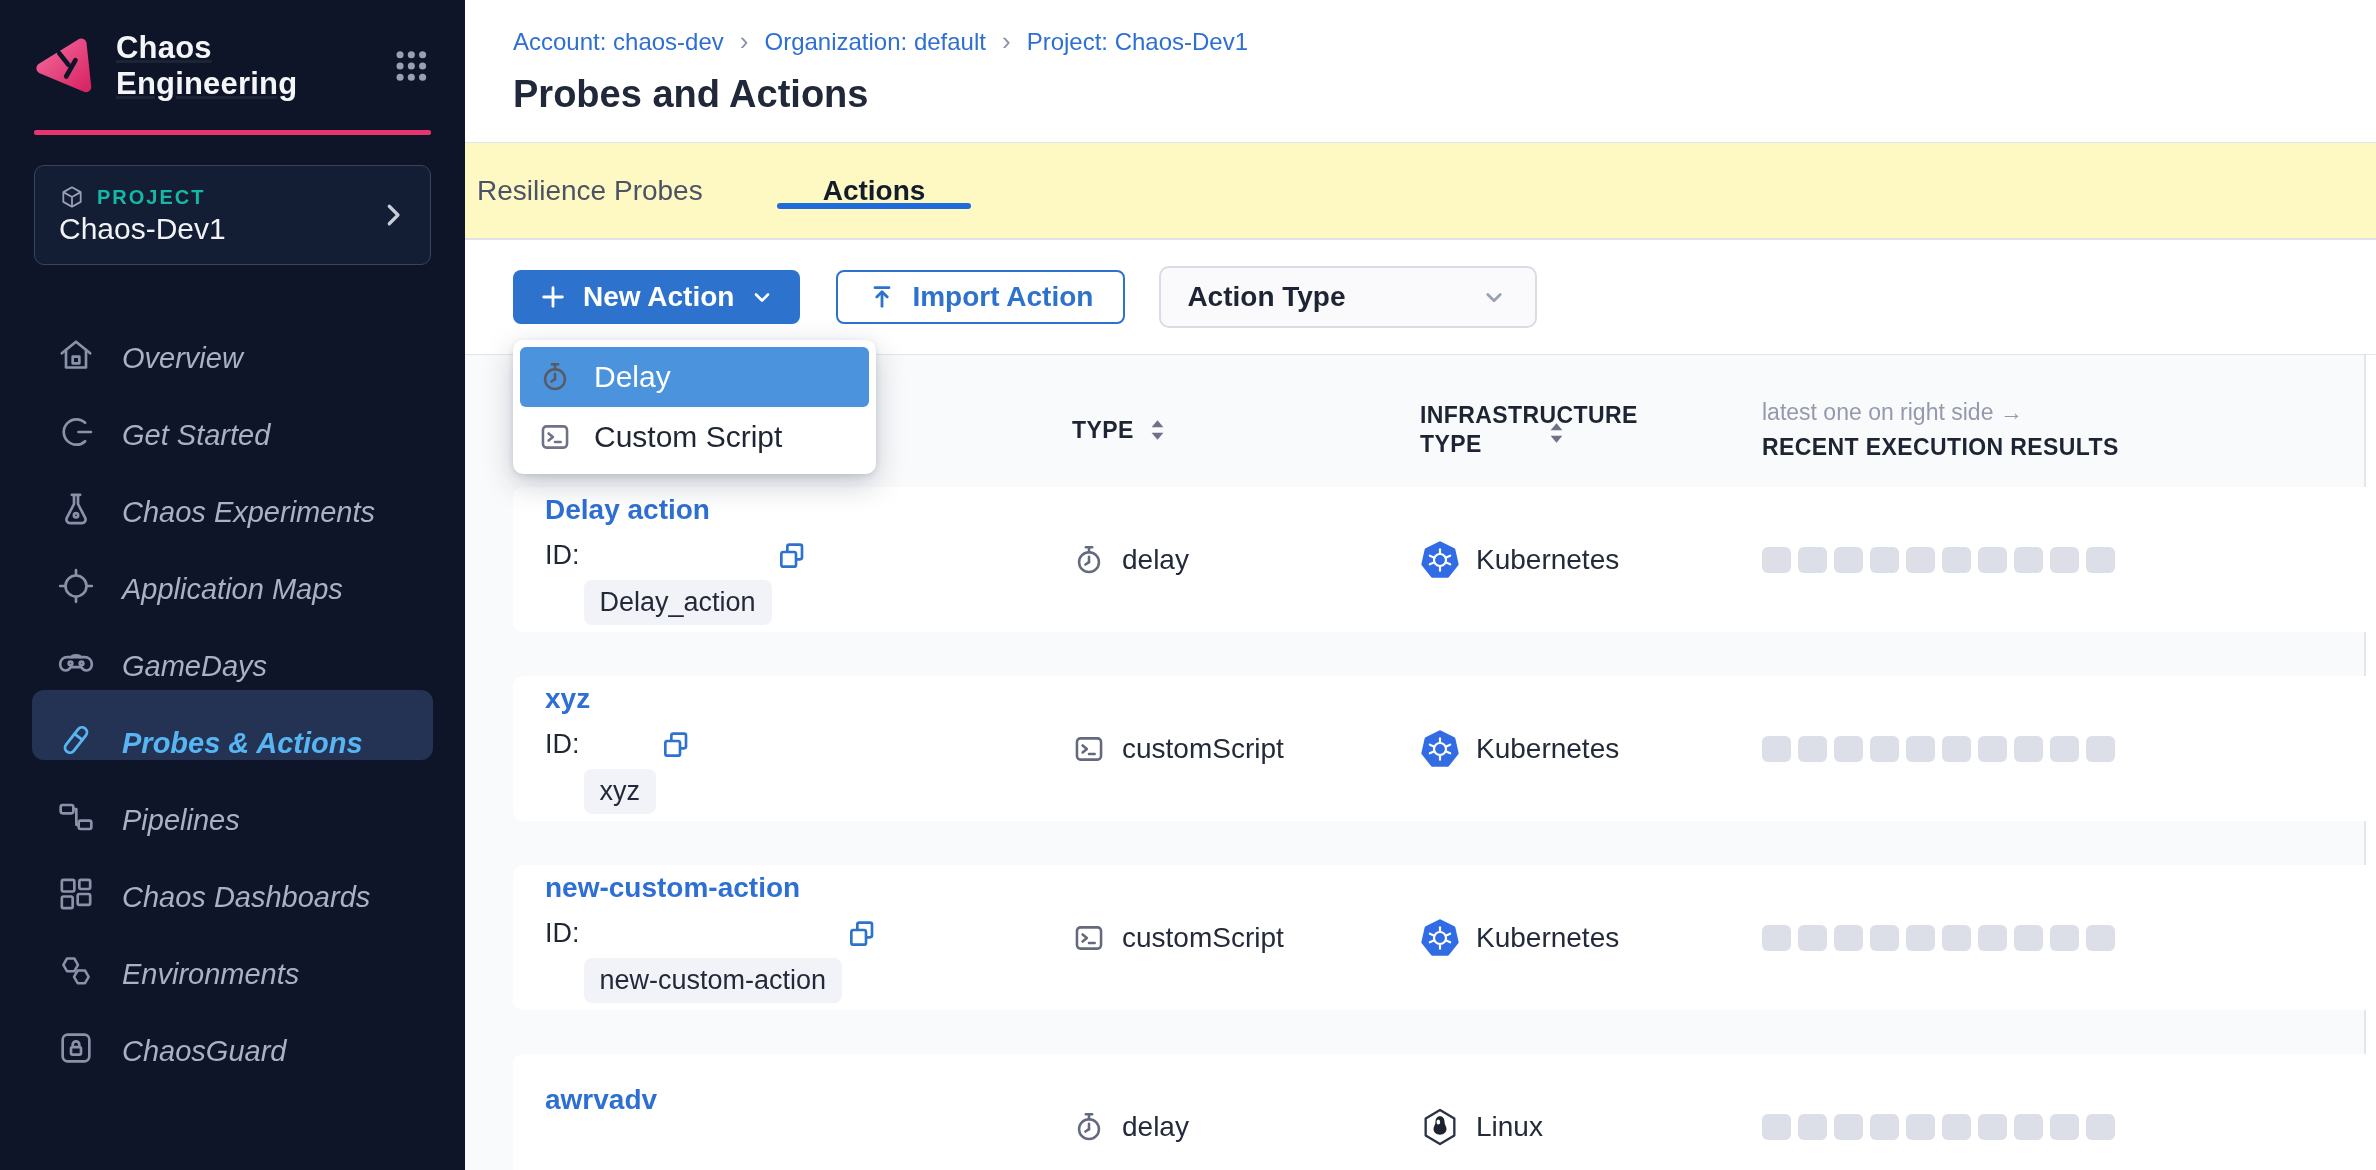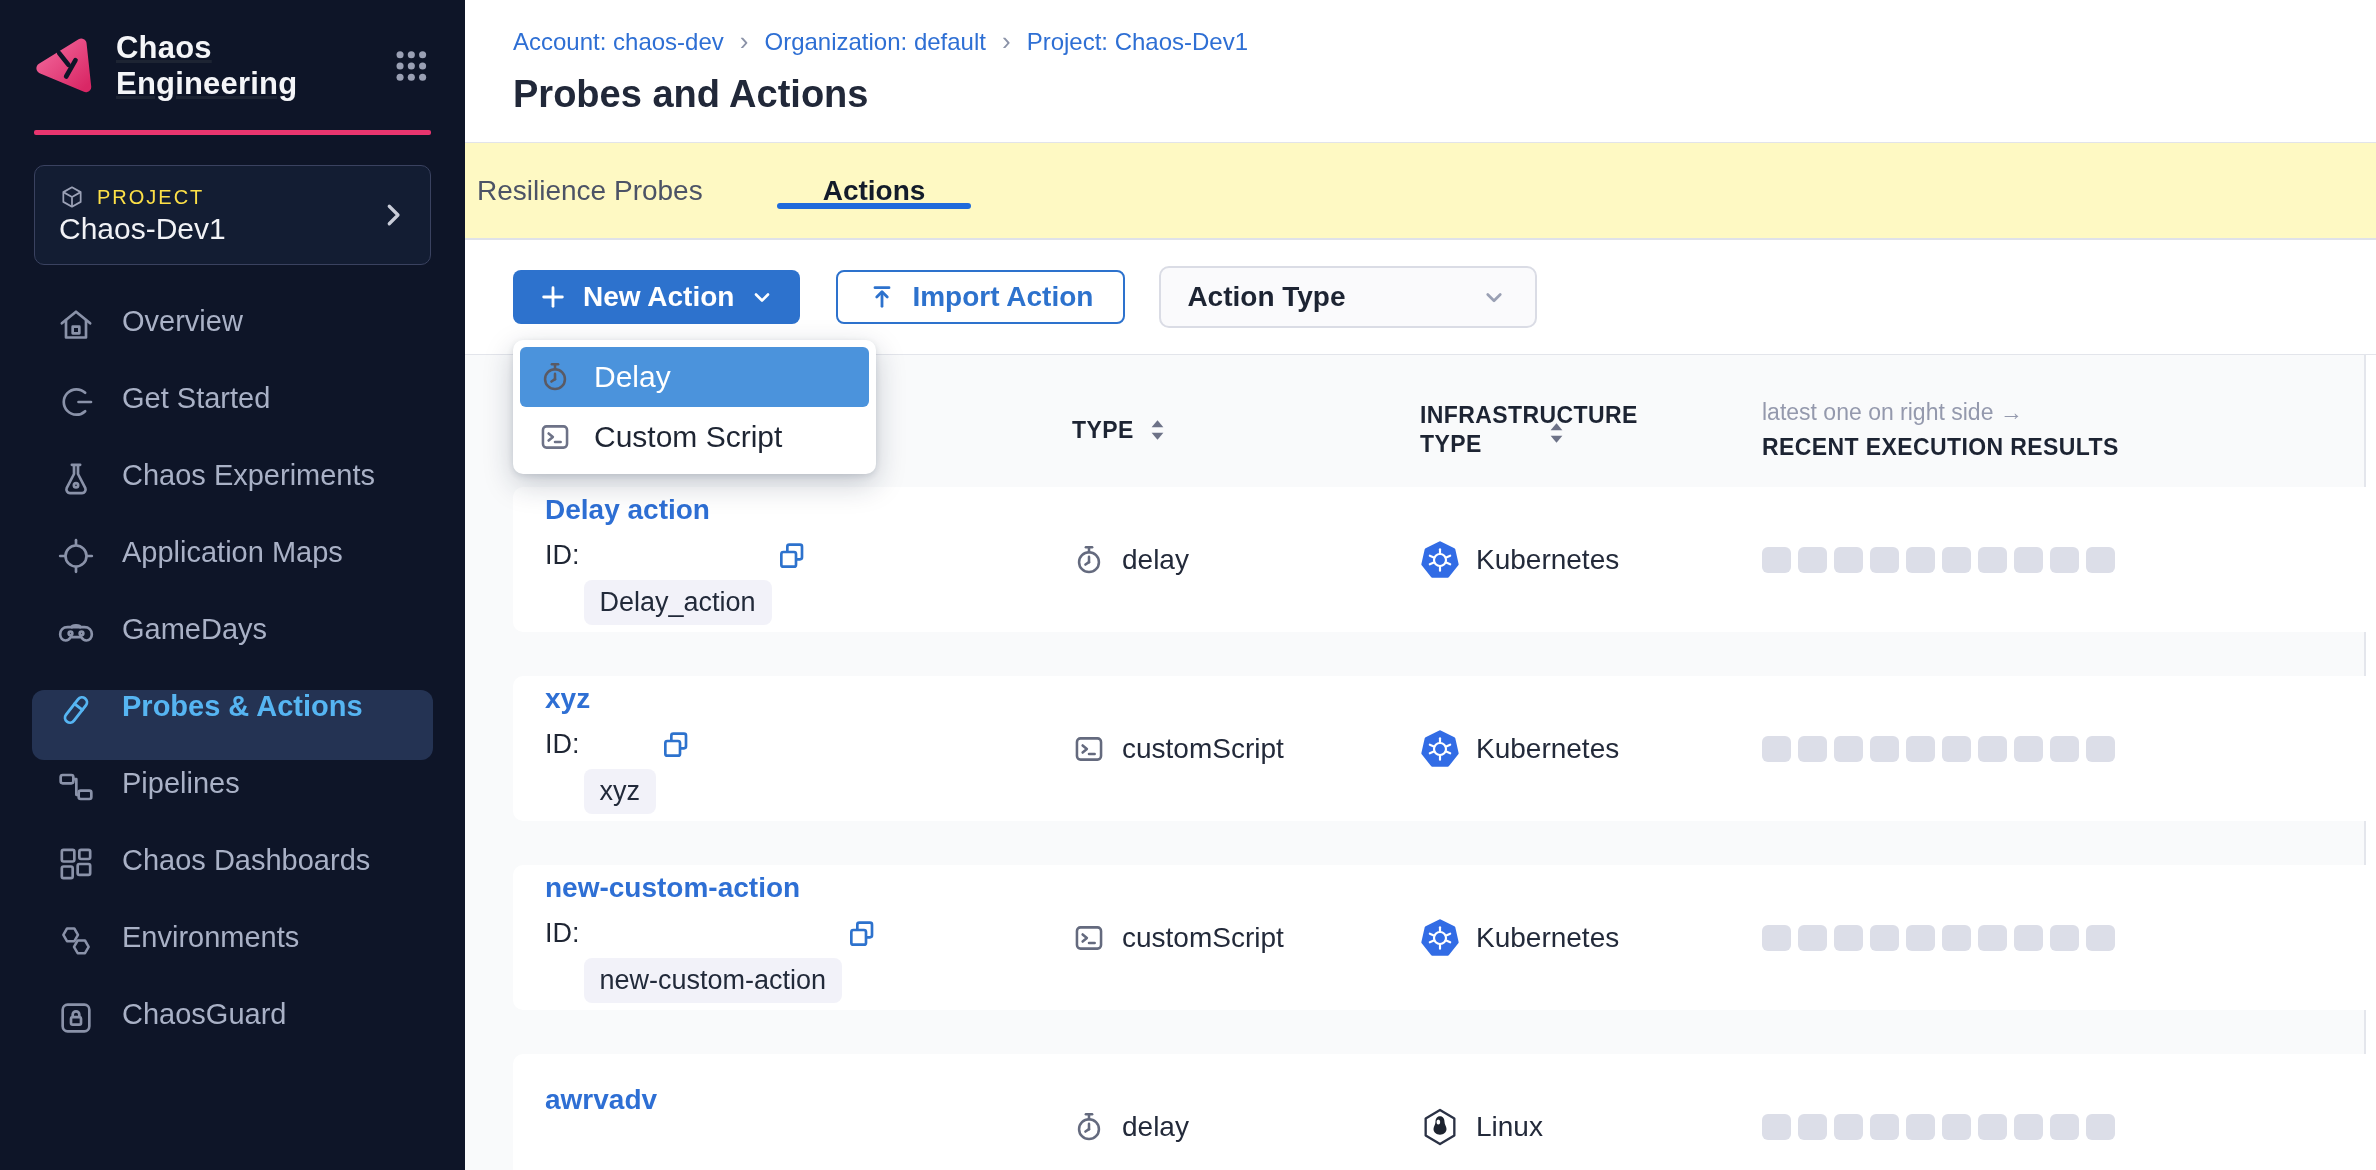--- a/index.html
+++ b/index.html
@@ -18,28 +18,28 @@
   .logo-svg { width:62px; height:56px; flex:0 0 auto; }
   .app-title { color:#f4f5f8; font-size:31px; font-weight:700; margin-left:20px; letter-spacing:.2px;}
   .grid-icon { margin-left:auto; width:40px; height:40px; cursor:pointer; }
   .pink-rule { height:5px; background:#e8356f; margin:4px 34px 0 34px; border-radius:2px; }
 
   .project-card {
     margin:30px 34px 0 34px; background:#131d33; border:1px solid #3a4260;
     border-radius:10px; padding:18px 24px; position:relative; cursor:pointer;
   }
   .project-label-row { display:flex; align-items:center; gap:12px; }
-  .project-label { color:#fde047; font-size:20px; font-weight:400; letter-spacing:2px; }
+  .project-label { color:#14b8a6; font-size:20px; font-weight:700; letter-spacing:2px; }
   .project-name { color:#f1f2f6; font-size:30px; margin-top:2px; }
   .project-chevron { position:absolute; right:22px; top:50%; transform:translateY(-50%); width:30px; height:30px;}
 
   .nav { margin-top:40px; }
   .nav-item {
-    display:flex; align-items:flex-start; height:70px; margin:7px 32px; padding:0 24px;
-    border-radius:12px; cursor:pointer;
+    display:flex; align-items:flex-end; height:70px; margin:7px 32px; padding:0 24px;
+    border-radius:12px; cursor:pointer;font-style:italic;
   }
   .nav-item .nav-ic { width:40px; height:40px; flex:0 0 auto; }
   .nav-item .nav-label { margin-left:26px; font-size:29px; color:#a9b1c6; }
   .nav-item.active { background:#243353; }
   .nav-item.active .nav-label { color:#56b5f2; font-weight:700; }
 
   
   .main { margin-left:465px; height:1170px; position:relative; }
 
   .page-header { padding:26px 0 0 48px; background:#fff; }

